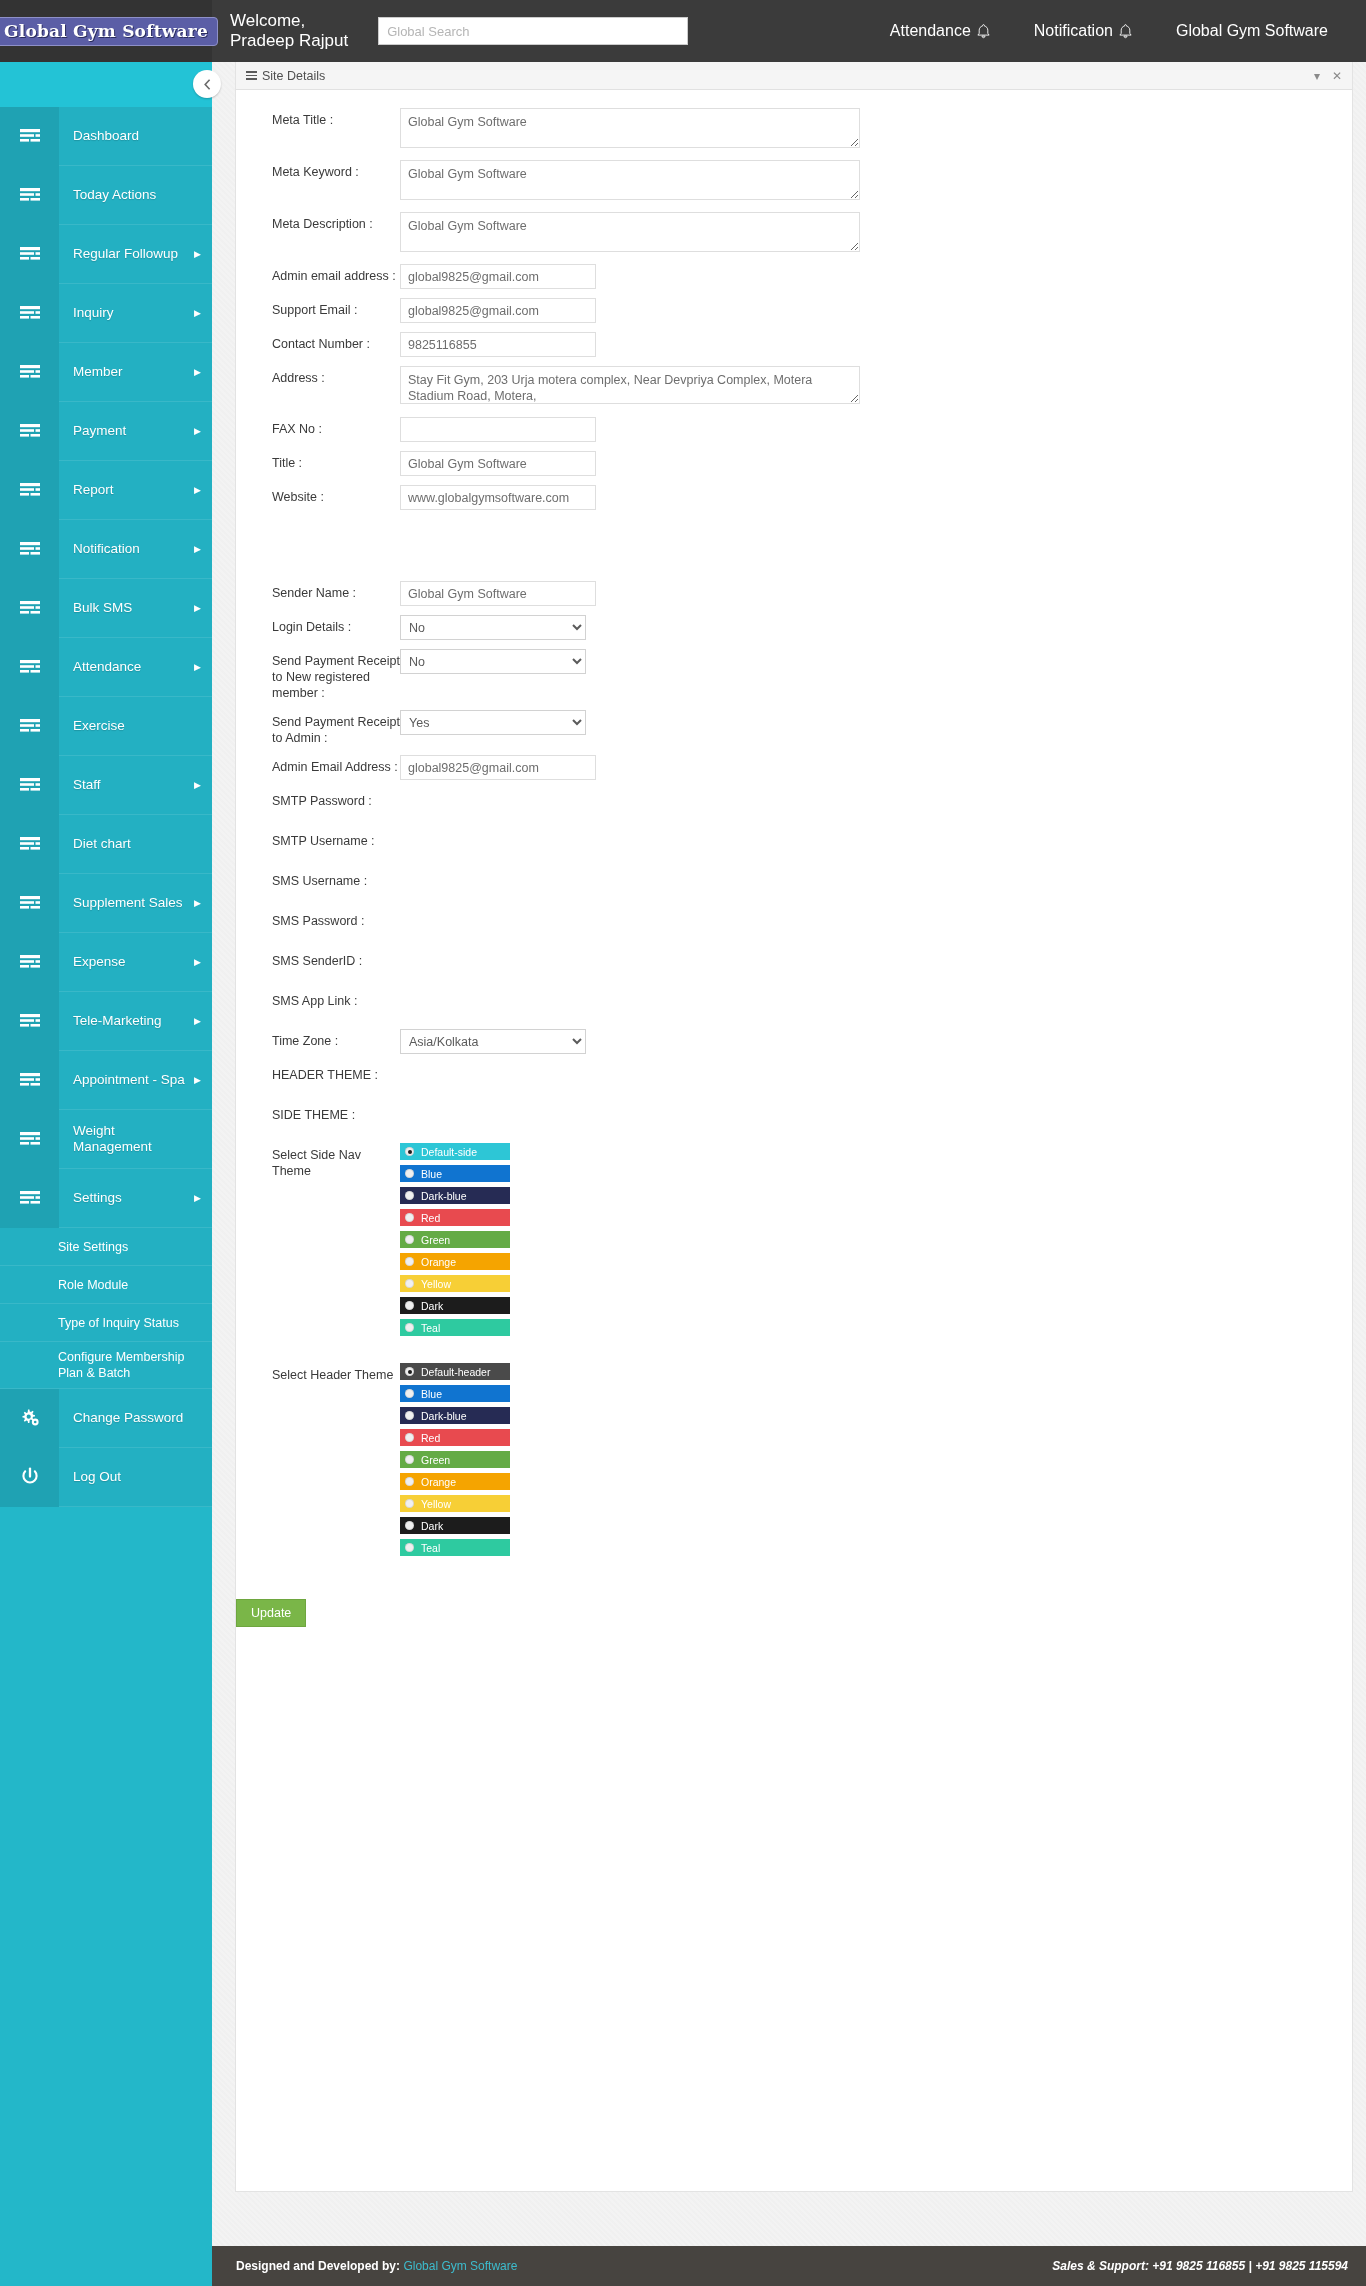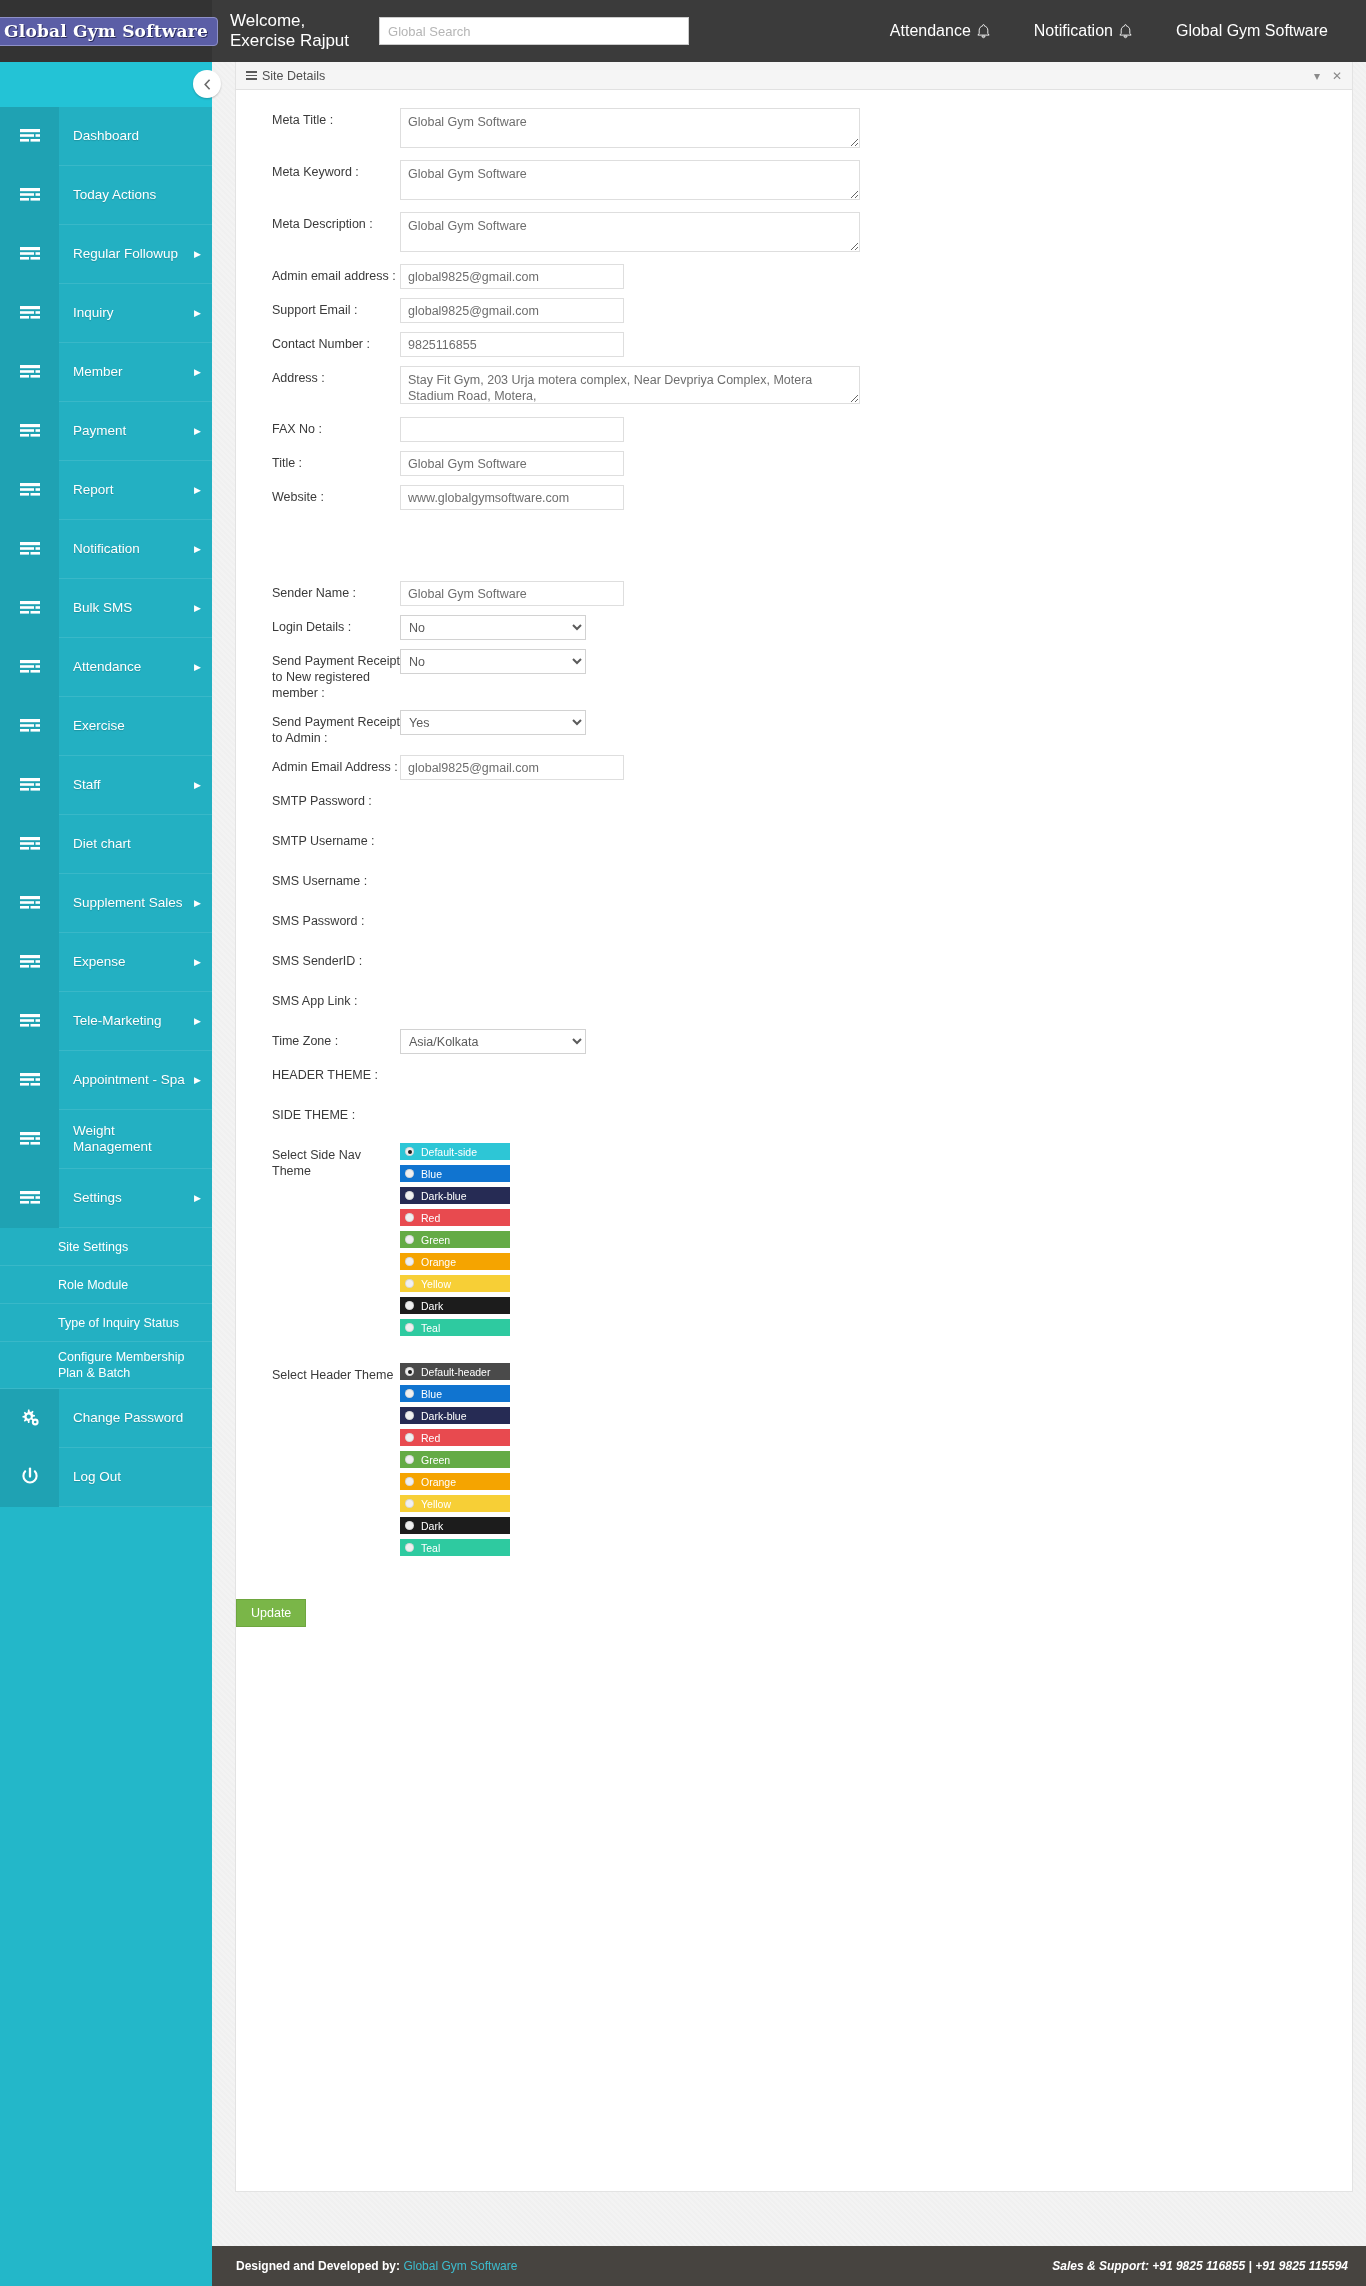--- a/index.html
+++ b/index.html
@@ -265,21 +265,21 @@
     outline: none;
     background: #fff;
     line-height: 16px;
   }
   textarea.ta-addr {
     width: 460px;
     height: 38px;
     overflow-y: scroll;
   }
   input.tb {
-    width: 224px;
+    width: 196px;
     height: 25px;
     border: 1px solid #dedede;
     font-size: 12.5px;
     color: #6e6e6e;
     font-family: "Liberation Sans", sans-serif;
     padding: 2px 7px;
     outline: none;
     background: #fff;
   }
   select.sel {
@@ -370,21 +370,21 @@
 </style>
 </head>
 <body>
 
 <div class="topbar">
   <div class="brandbox">
     <div class="brandlogo">Global Gym Software</div>
   </div>
   <div class="welcome">
     <div>Welcome,</div>
-    <div>Exercise Rajput</div>
+    <div>Pradeep Rajput</div>
   </div>
   <div class="searchwrap">
     <input class="searchinput" type="text" placeholder="Global Search" style="">
   </div>
   <div class="topnav">
     <div class="topnav-item">
       <span>Attendance</span>
       <span class="bell">
         <svg width="13" height="15" viewBox="0 0 13 15">
             <path d="M6.5 0.6c-.5 0-.9.4-.9.9v.5C3.6 2.4 2.2 4.1 2.2 6.2v3.1L.9 11.1h11.2l-1.3-1.8V6.2c0-2.1-1.4-3.8-3.4-4.2v-.5c0-.5-.4-.9-.9-.9z M5 12.1c0 .9.7 1.6 1.5 1.6s1.5-.7 1.5-1.6z" fill="none" stroke="#ffffff" stroke-width="0.9"></path>

